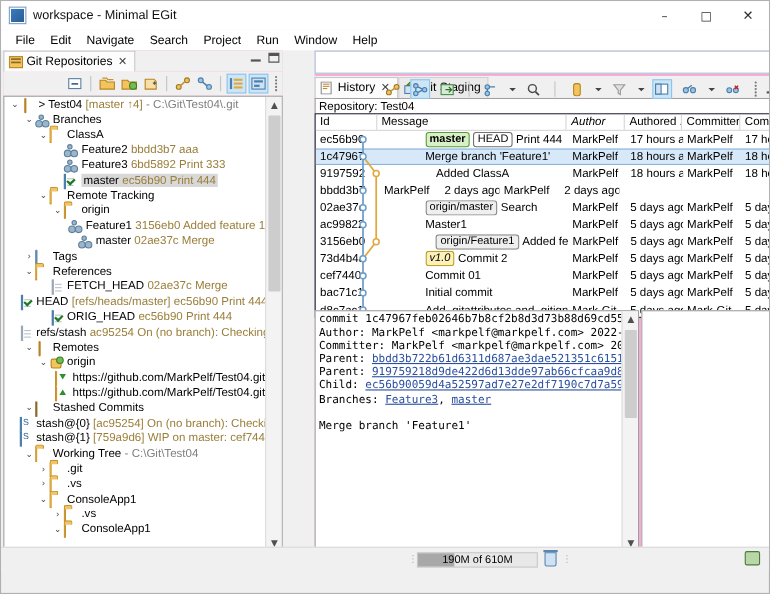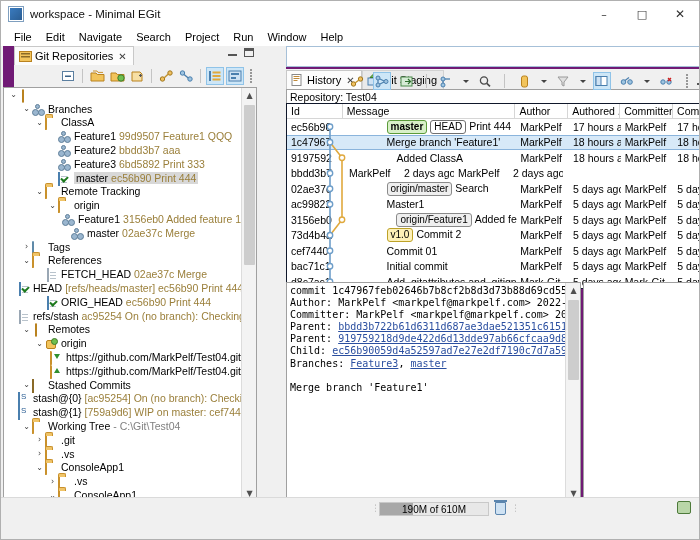--- a/index.html
+++ b/index.html
@@ -71,22 +71,21 @@
   .body-area {
     position: absolute;
     left: 0; top: 45px;
     width: 700px; height: 473px;
     background: #f0f0f0;
   }
 
   
   .view {
     position: absolute;
-    background: #701a75;
-    padding-left: 11px;
+    background: #f9a8d4;
   }
   .view-tabrow {
     height: 19px;
     display: flex;
     align-items: flex-end;
     position: relative;
     background: #f0f0f0;
   }
   .vtab {
     height: 19px;
@@ -360,21 +359,21 @@
     padding:0 3px;
     font-size:10px;
     line-height:12px;
     margin-right:3px;
     vertical-align:middle;
   }
   .chip-local { background:#d8f0c8; border:1px solid #5b9b3a; font-weight:bold; }
   .chip-head  { background:#ffffff; border:1px solid #707070; }
   .chip-branch{ background:#d8f0c8; border:1px solid #5b9b3a; }
   .chip-remote{ background:#efefef; border:1px solid #8a8a8a; }
-  .chip-tag   { background:#fdf0b8; border:1px solid #bda227; }
+  .chip-tag   { background:#fdf0b8; border:1px solid #bda227;font-style:italic; }
 
   
   .graph-lane {
     position:absolute; left:38px; top:0; width:42px; height:100%;
     pointer-events:none;
   }
 
   
   .detail-wrap {
     position:absolute; left:0; top:213px; width:440px; height:235px;
@@ -548,38 +547,33 @@
             <i></i>
           </span>
       </div>
 
       <div class="tree-box">
         <div class="tree-scroll" id="tree-rows">
             <div class="trow">
               <span style="display:inline-block;width:2px"></span>
               <span class="twist">⌄</span>
               <span class="ticon"><span class="ic-repo"></span></span>
+              <span class=""><span class="lbl-main">&gt; Test04</span><span class="lbl-sub">[master ↑4]</span><span class="lbl-gray">- C:\Git\Test04\.git</span></span>
             </div>
             <div class="trow">
               <span style="display:inline-block;width:15px"></span>
               <span class="twist">⌄</span>
               <span class="ticon"><span class="ic-branch"><i></i></span></span>
               <span class=""><span class="lbl-main">Branches</span></span>
             </div>
             <div class="trow">
               <span style="display:inline-block;width:28px"></span>
               <span class="twist">⌄</span>
               <span class="ticon"><span class="ic-folder"></span></span>
               <span class=""><span class="lbl-main">ClassA</span></span>
-            </div>
-            <div class="trow">
-              <span style="display:inline-block;width:41px"></span>
-              <span class="twist"></span>
-              <span class="ticon"><span class="ic-branch"><i></i></span></span>
-              <span class=""><span class="lbl-main">Feature1</span><span class="lbl-sub">99d9507 Feature1 QQQ</span></span>
             </div>
             <div class="trow">
               <span style="display:inline-block;width:41px"></span>
               <span class="twist"></span>
               <span class="ticon"><span class="ic-branch"><i></i></span></span>
               <span class=""><span class="lbl-main">Feature2</span><span class="lbl-sub">bbdd3b7 aaa</span></span>
             </div>
             <div class="trow">
               <span style="display:inline-block;width:41px"></span>
               <span class="twist"></span>
@@ -857,21 +851,21 @@
             <span class="max-glyph"></span>
           </div>
         </div>
 
         <div class="repo-label">Repository: Test04</div>
 
         <div class="table-box">
           <div class="thead" id="thead">
               <div class="th" style="width: 58px;">Id</div>
               <div class="th" style="width: 180px;">Message</div>
-              <div class="th" style="width: 55px;">Author</div>
+              <div class="th" style="width: 55px; font-style: italic;">Author</div>
               <div class="th" style="width: 54px;">Authored ...</div>
               <div class="th" style="width: 55px;">Committer</div>
               <div class="th" style="width: 54px;">Committe...</div>
             </div>
           <div class="tbody" id="tbody">
               <div class="trw">
                 <div class="td" style="width: 58px;">ec56b90</div>
                 <div class="td td-msg" style="width: 180px; padding-left: 44px;"><span class="chip chip-local">master</span><span class="chip chip-head">HEAD</span><span>Print 444</span></div>
                 <div class="td" style="width: 55px;">MarkPelf</div>
                 <div class="td" style="width: 54px;">17 hours a...</div>

